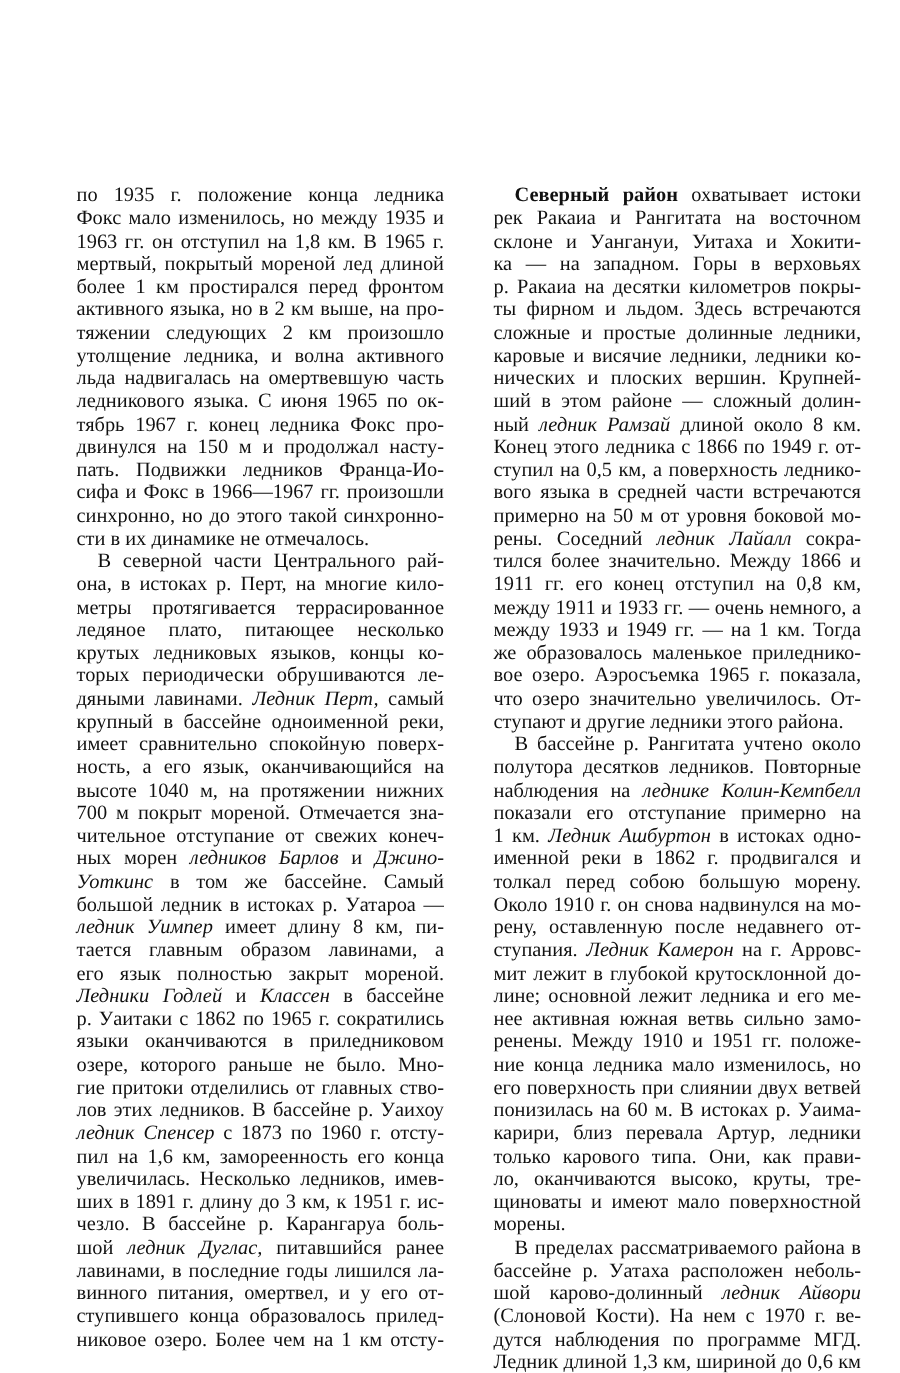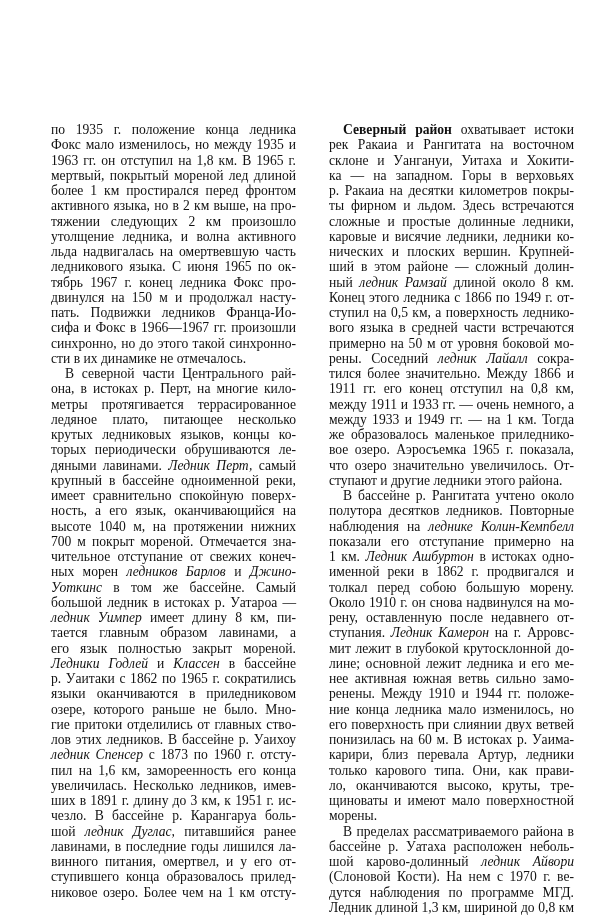--- a/index.html
+++ b/index.html
@@ -116,32 +116,32 @@
         <span class="line">показали его отступание примерно на</span>
         <span class="line">1 км. <i>Ледник Ашбуртон</i> в истоках одно-</span>
         <span class="line">именной реки в 1862 г. продвигался и</span>
         <span class="line">толкал перед собою большую морену.</span>
         <span class="line">Около 1910 г. он снова надвинулся на мо-</span>
         <span class="line">рену, оставленную после недавнего от-</span>
         <span class="line">ступания. <i>Ледник Камерон</i> на г. Арровс-</span>
         <span class="line">мит лежит в глубокой крутосклонной до-</span>
         <span class="line">лине; основной лежит ледника и его ме-</span>
         <span class="line">нее активная южная ветвь сильно замо-</span>
-        <span class="line">ренены. Между 1910 и 1944 гг. положе-</span>
+        <span class="line">ренены. Между 1910 и 1951 гг. положе-</span>
         <span class="line">ние конца ледника мало изменилось, но</span>
         <span class="line">его поверхность при слиянии двух ветвей</span>
         <span class="line">понизилась на 60 м. В истоках р. Уаима-</span>
         <span class="line">карири, близ перевала Артур, ледники</span>
         <span class="line">только карового типа. Они, как прави-</span>
         <span class="line">ло, оканчиваются высоко, круты, тре-</span>
         <span class="line">щиноваты и имеют мало поверхностной</span>
         <span class="line last">морены.</span>
       </div>
       <div>
         <span class="line indent">В пределах рассматриваемого района в</span>
         <span class="line">бассейне р. Уатаха расположен неболь-</span>
         <span class="line">шой карово-долинный <i>ледник Айвори</i></span>
         <span class="line">(Слоновой Кости). На нем с 1970 г. ве-</span>
         <span class="line">дутся наблюдения по программе МГД.</span>
-        <span class="line">Ледник длиной 1,3 км, шириной до 0,8 км</span>
+        <span class="line">Ледник длиной 1,3 км, шириной до 0,6 км</span>
       </div>
     </div>
 </div>
 
 </body></html>

